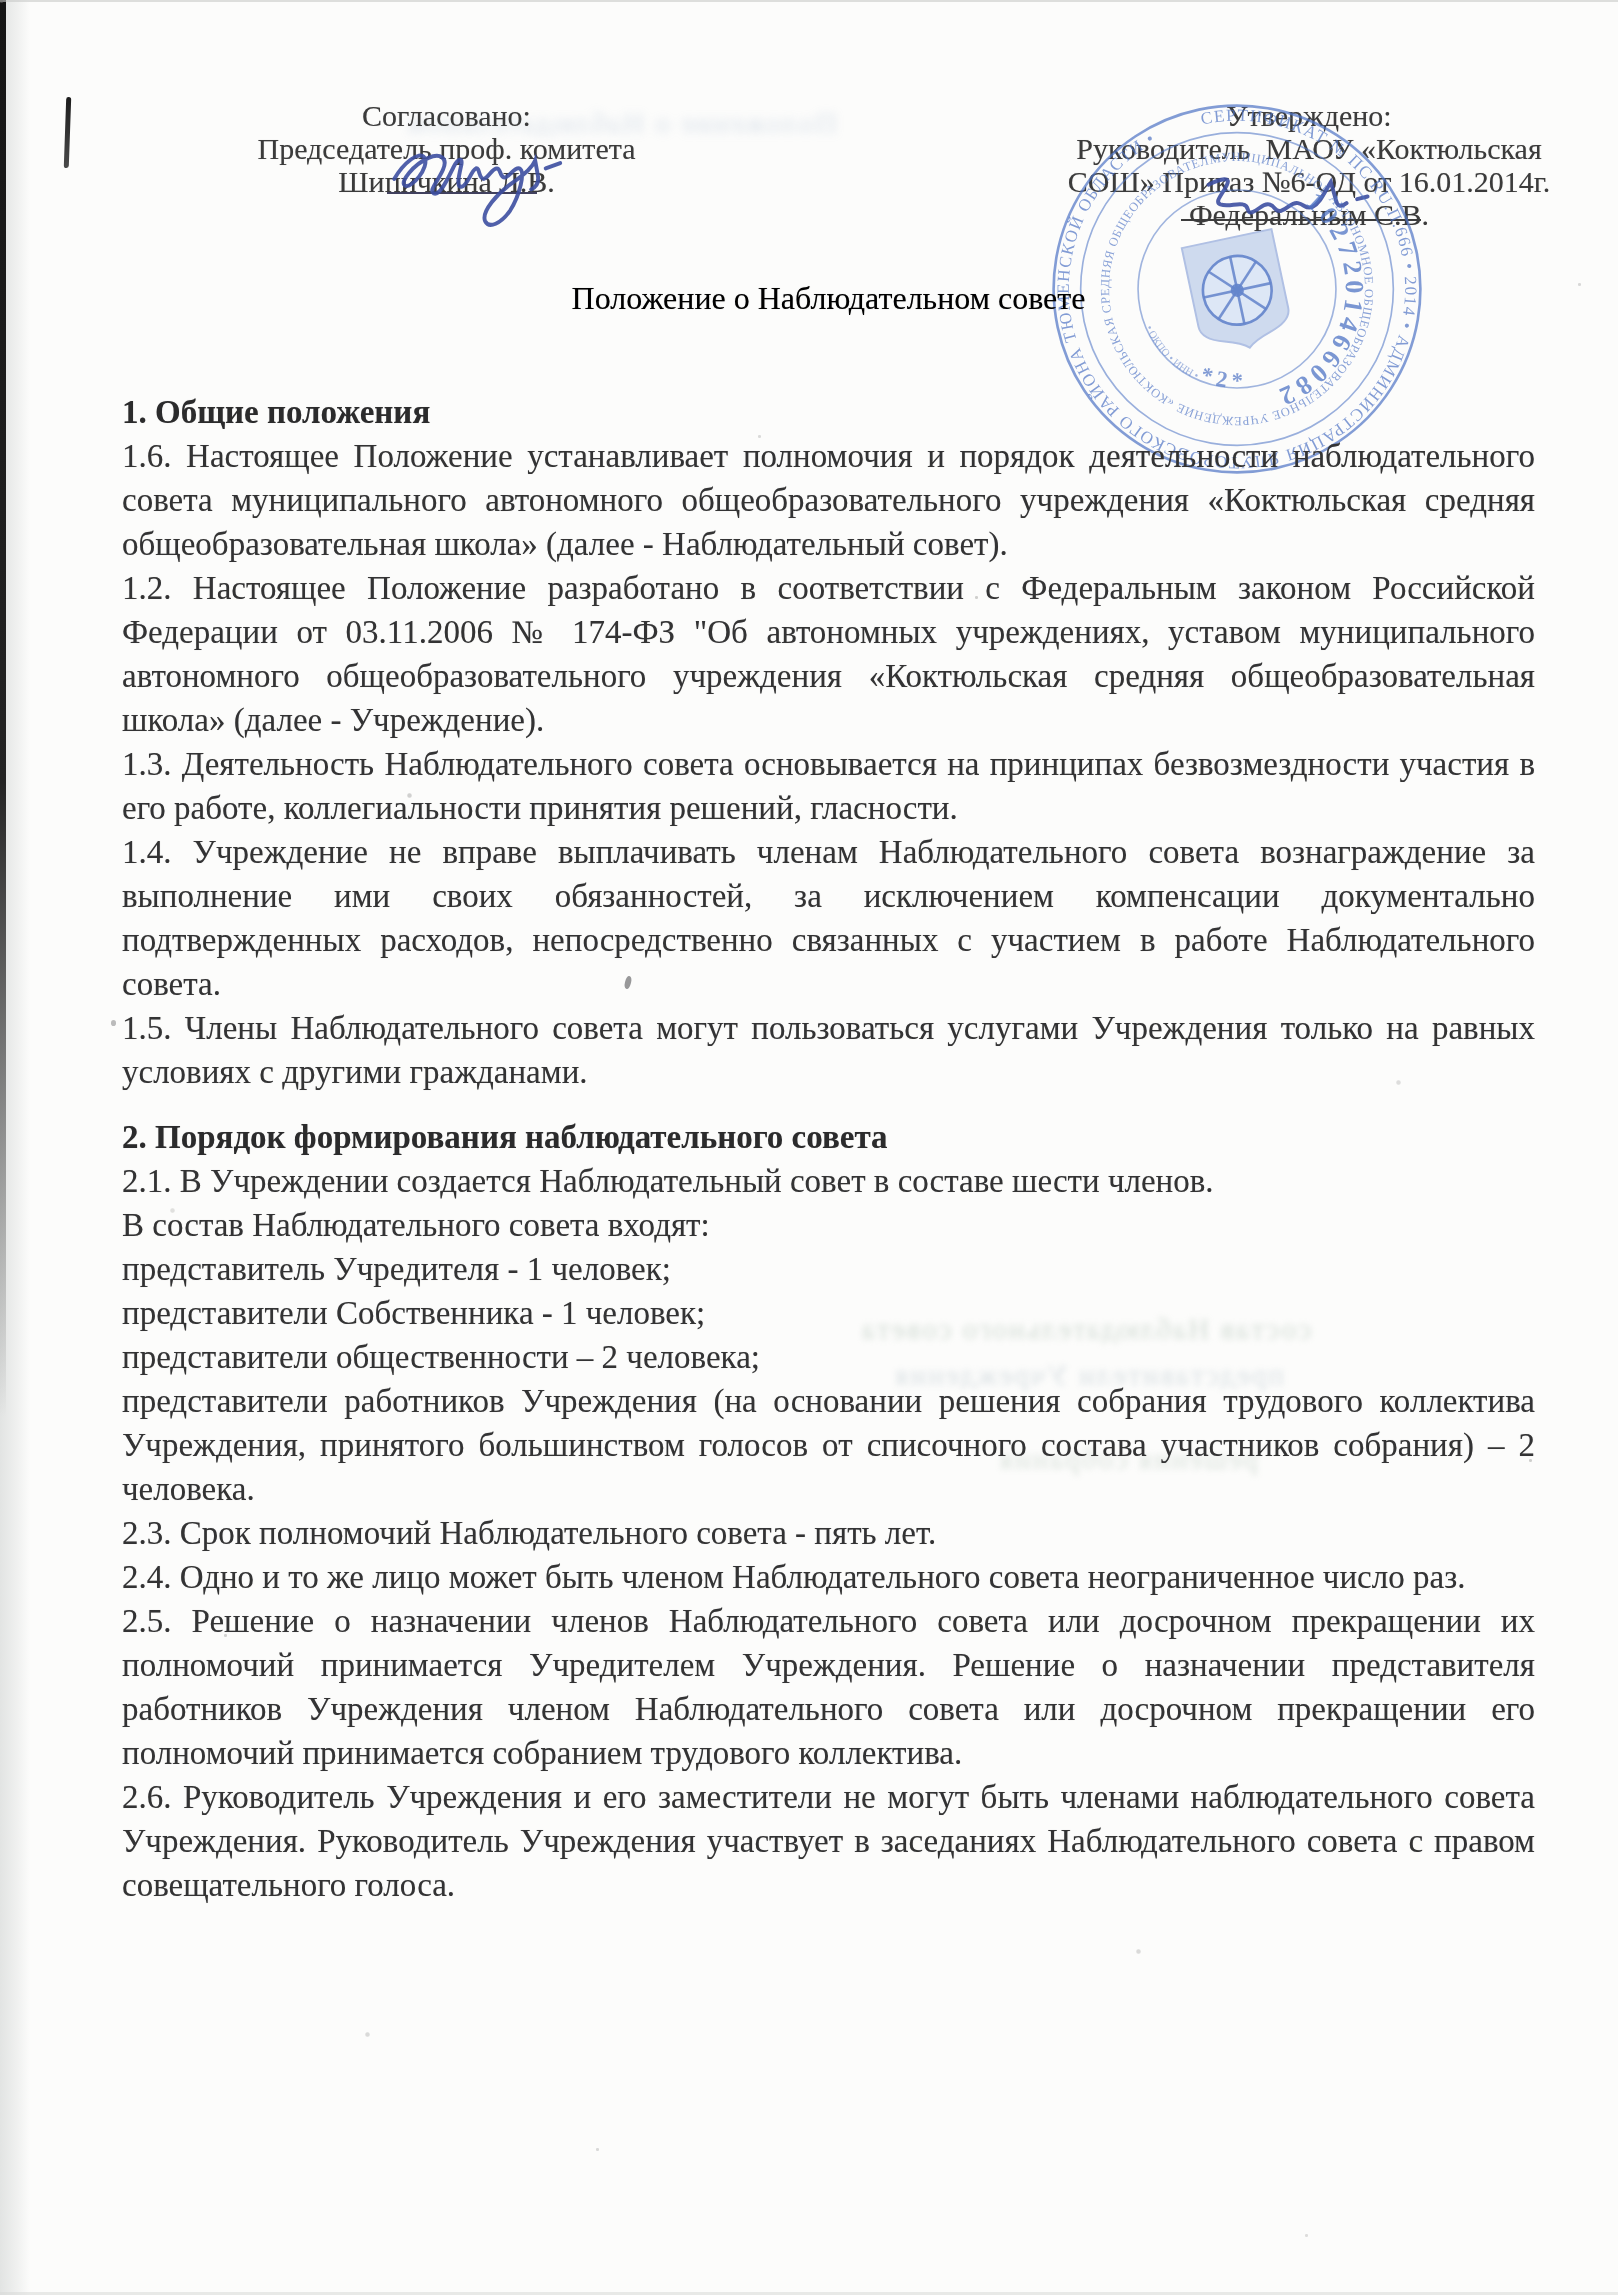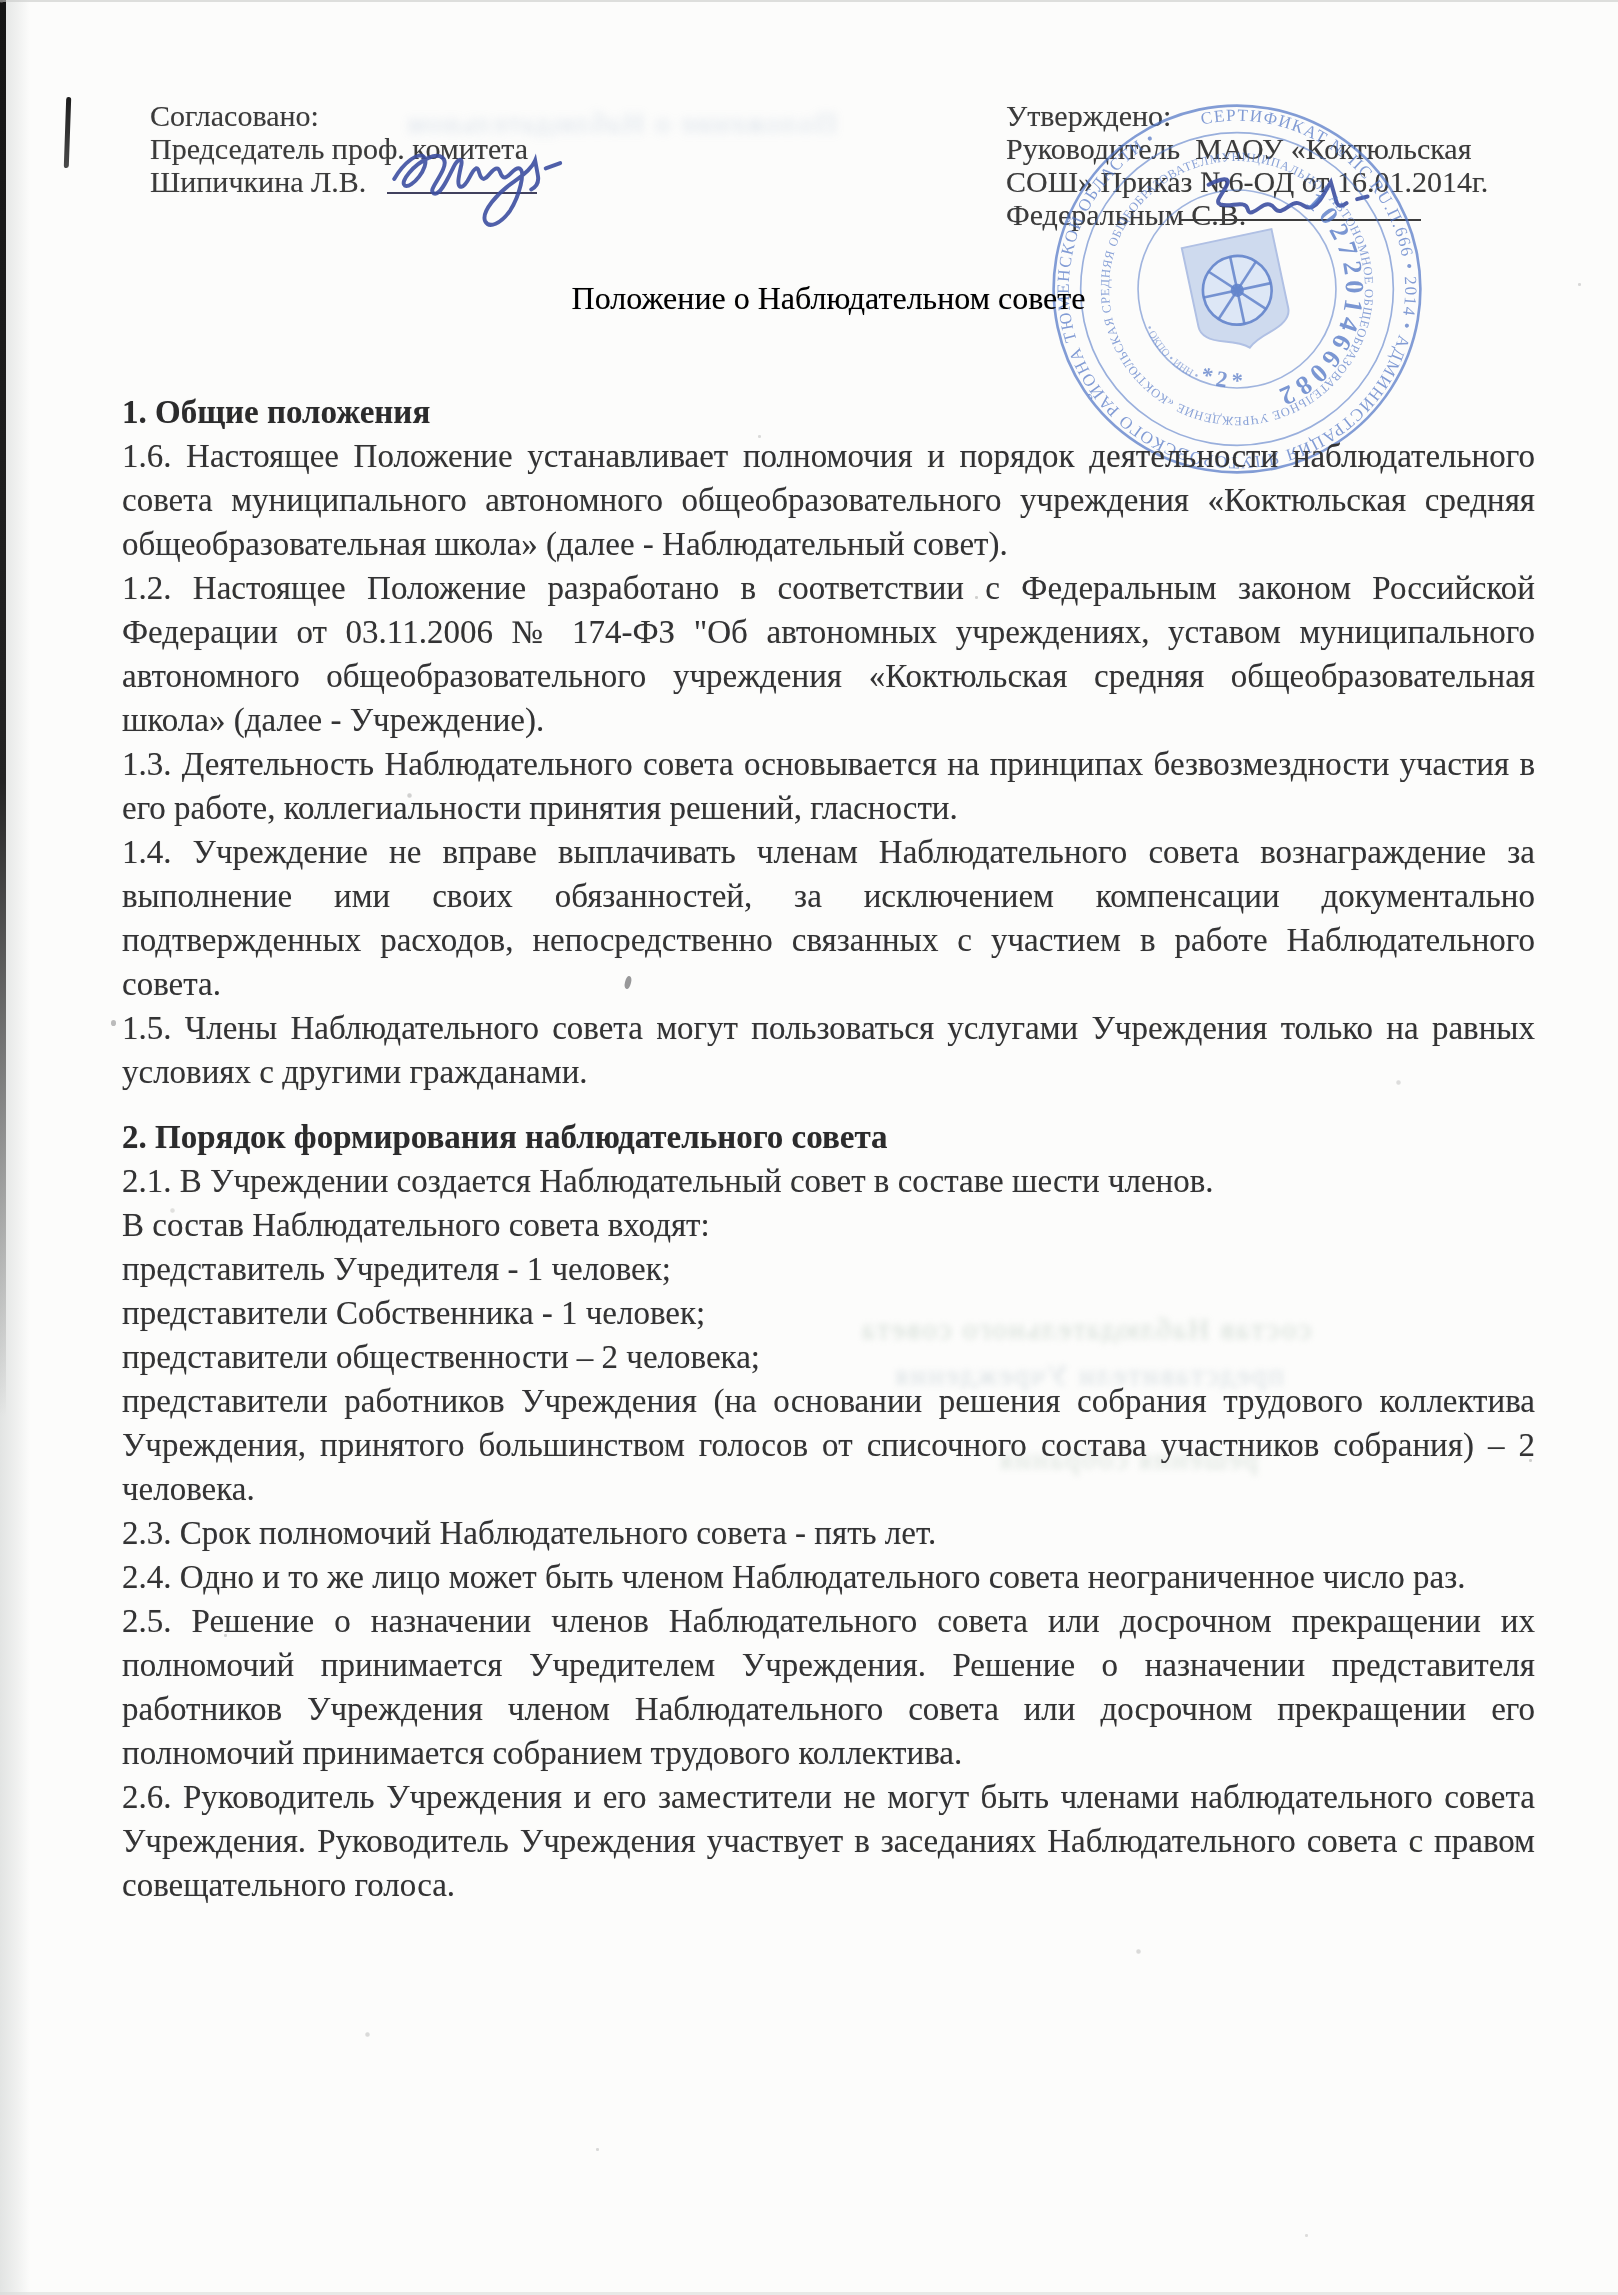--- a/index.html
+++ b/index.html
@@ -31,21 +31,21 @@
   .ghost{position:absolute;color:#9fb0bf;filter:blur(3.3px);opacity:.5;font-size:29px;
     transform:scaleX(-1);white-space:nowrap;overflow:hidden;letter-spacing:2px;}
   .ghost.g0{left:402px;top:107px;width:435px;color:#9fb3cc;opacity:.38;filter:blur(4.6px);}
   .ghost.g1{left:863px;top:1313px;width:448px;color:#a9bcae;}
   .ghost.g2{left:876px;top:1359px;width:408px;color:#aebdc6;opacity:.45;}
   .ghost.g3{left:863px;top:1443px;width:395px;color:#a9bcae;opacity:.42;}
 
   
   .hdr{position:absolute;top:99px;font-size:30px;line-height:33px;color:#3b3b3b;
     text-shadow:0 0 0.7px rgba(60,60,60,.4);}
-  .hdr .hdr-line{white-space:pre-wrap;}
+  .hdr .hdr-line{white-space:pre-wrap;text-align:center;}
   .hdr-left{left:150px;width:593px;}
   .hdr-right{left:976px;width:606px;margin-left:30px;}
   .sig-line-left{position:absolute;left:387px;top:192px;width:150px;border-bottom:2px solid #41415e;}
   .sig-line-right{position:absolute;left:1181px;top:219px;width:240px;border-bottom:2px solid #3c3c3c;}
   .sig-svg{position:absolute;}
   .sig-svg.left{left:385px;top:138px;}
   .sig-svg.right{left:1202px;top:166px;}
 
   
   .stamp{position:absolute;left:1051px;top:103px;width:372px;height:372px;opacity:.88;}

